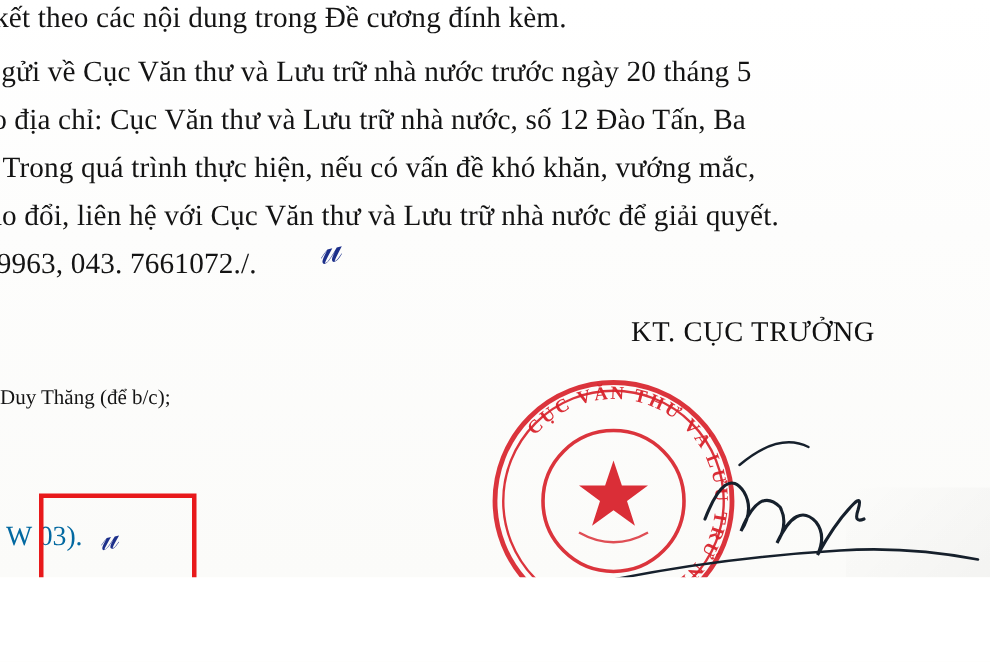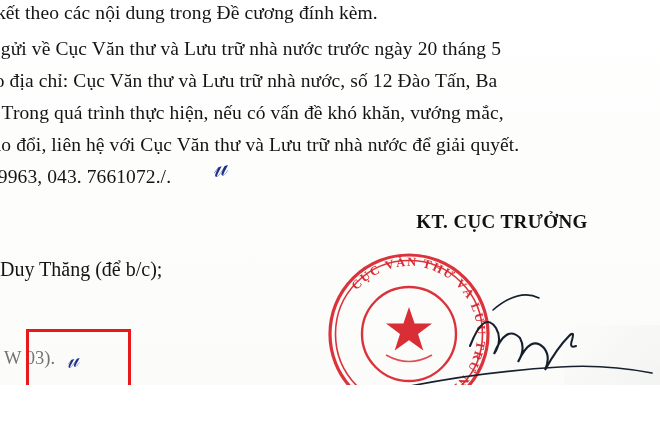--- a/index.html
+++ b/index.html
@@ -64,31 +64,31 @@
     top: 347px;
     font-size: 22px;
     transform: rotate(-10deg);
   }
 
   
   .recipient {
     position: absolute;
     left: 0;
     top: 258px;
-    font-size: 20px;
+    font-size: 14px;
     white-space: nowrap;
     color: #141414;
   }
   .cc-line {
     position: absolute;
     left: 4px;
     top: 348px;
     font-size: 18.5px;
     white-space: nowrap;
-    color: #737373;
+    color: #0369a1;
     text-align: right;
   }
 
   
   .red-box {
     position: absolute;
     left: 26px;
     top: 329px;
     width: 105px;
     height: 63px;
@@ -100,21 +100,21 @@
   
   .sig-block {
     position: absolute;
     left: 352px;
     top: 210px;
     width: 300px;
     text-align: center;
   }
   .sig-title {
     font-size: 19px;
-    font-weight: bold;
+    font-weight: normal;
     letter-spacing: 0.4px;
     color: #111;
     line-height: 1.22;
   }
   .sig-name {
     position: absolute;
     left: 390px;
     top: 391px;
     width: 240px;
     text-align: center;

